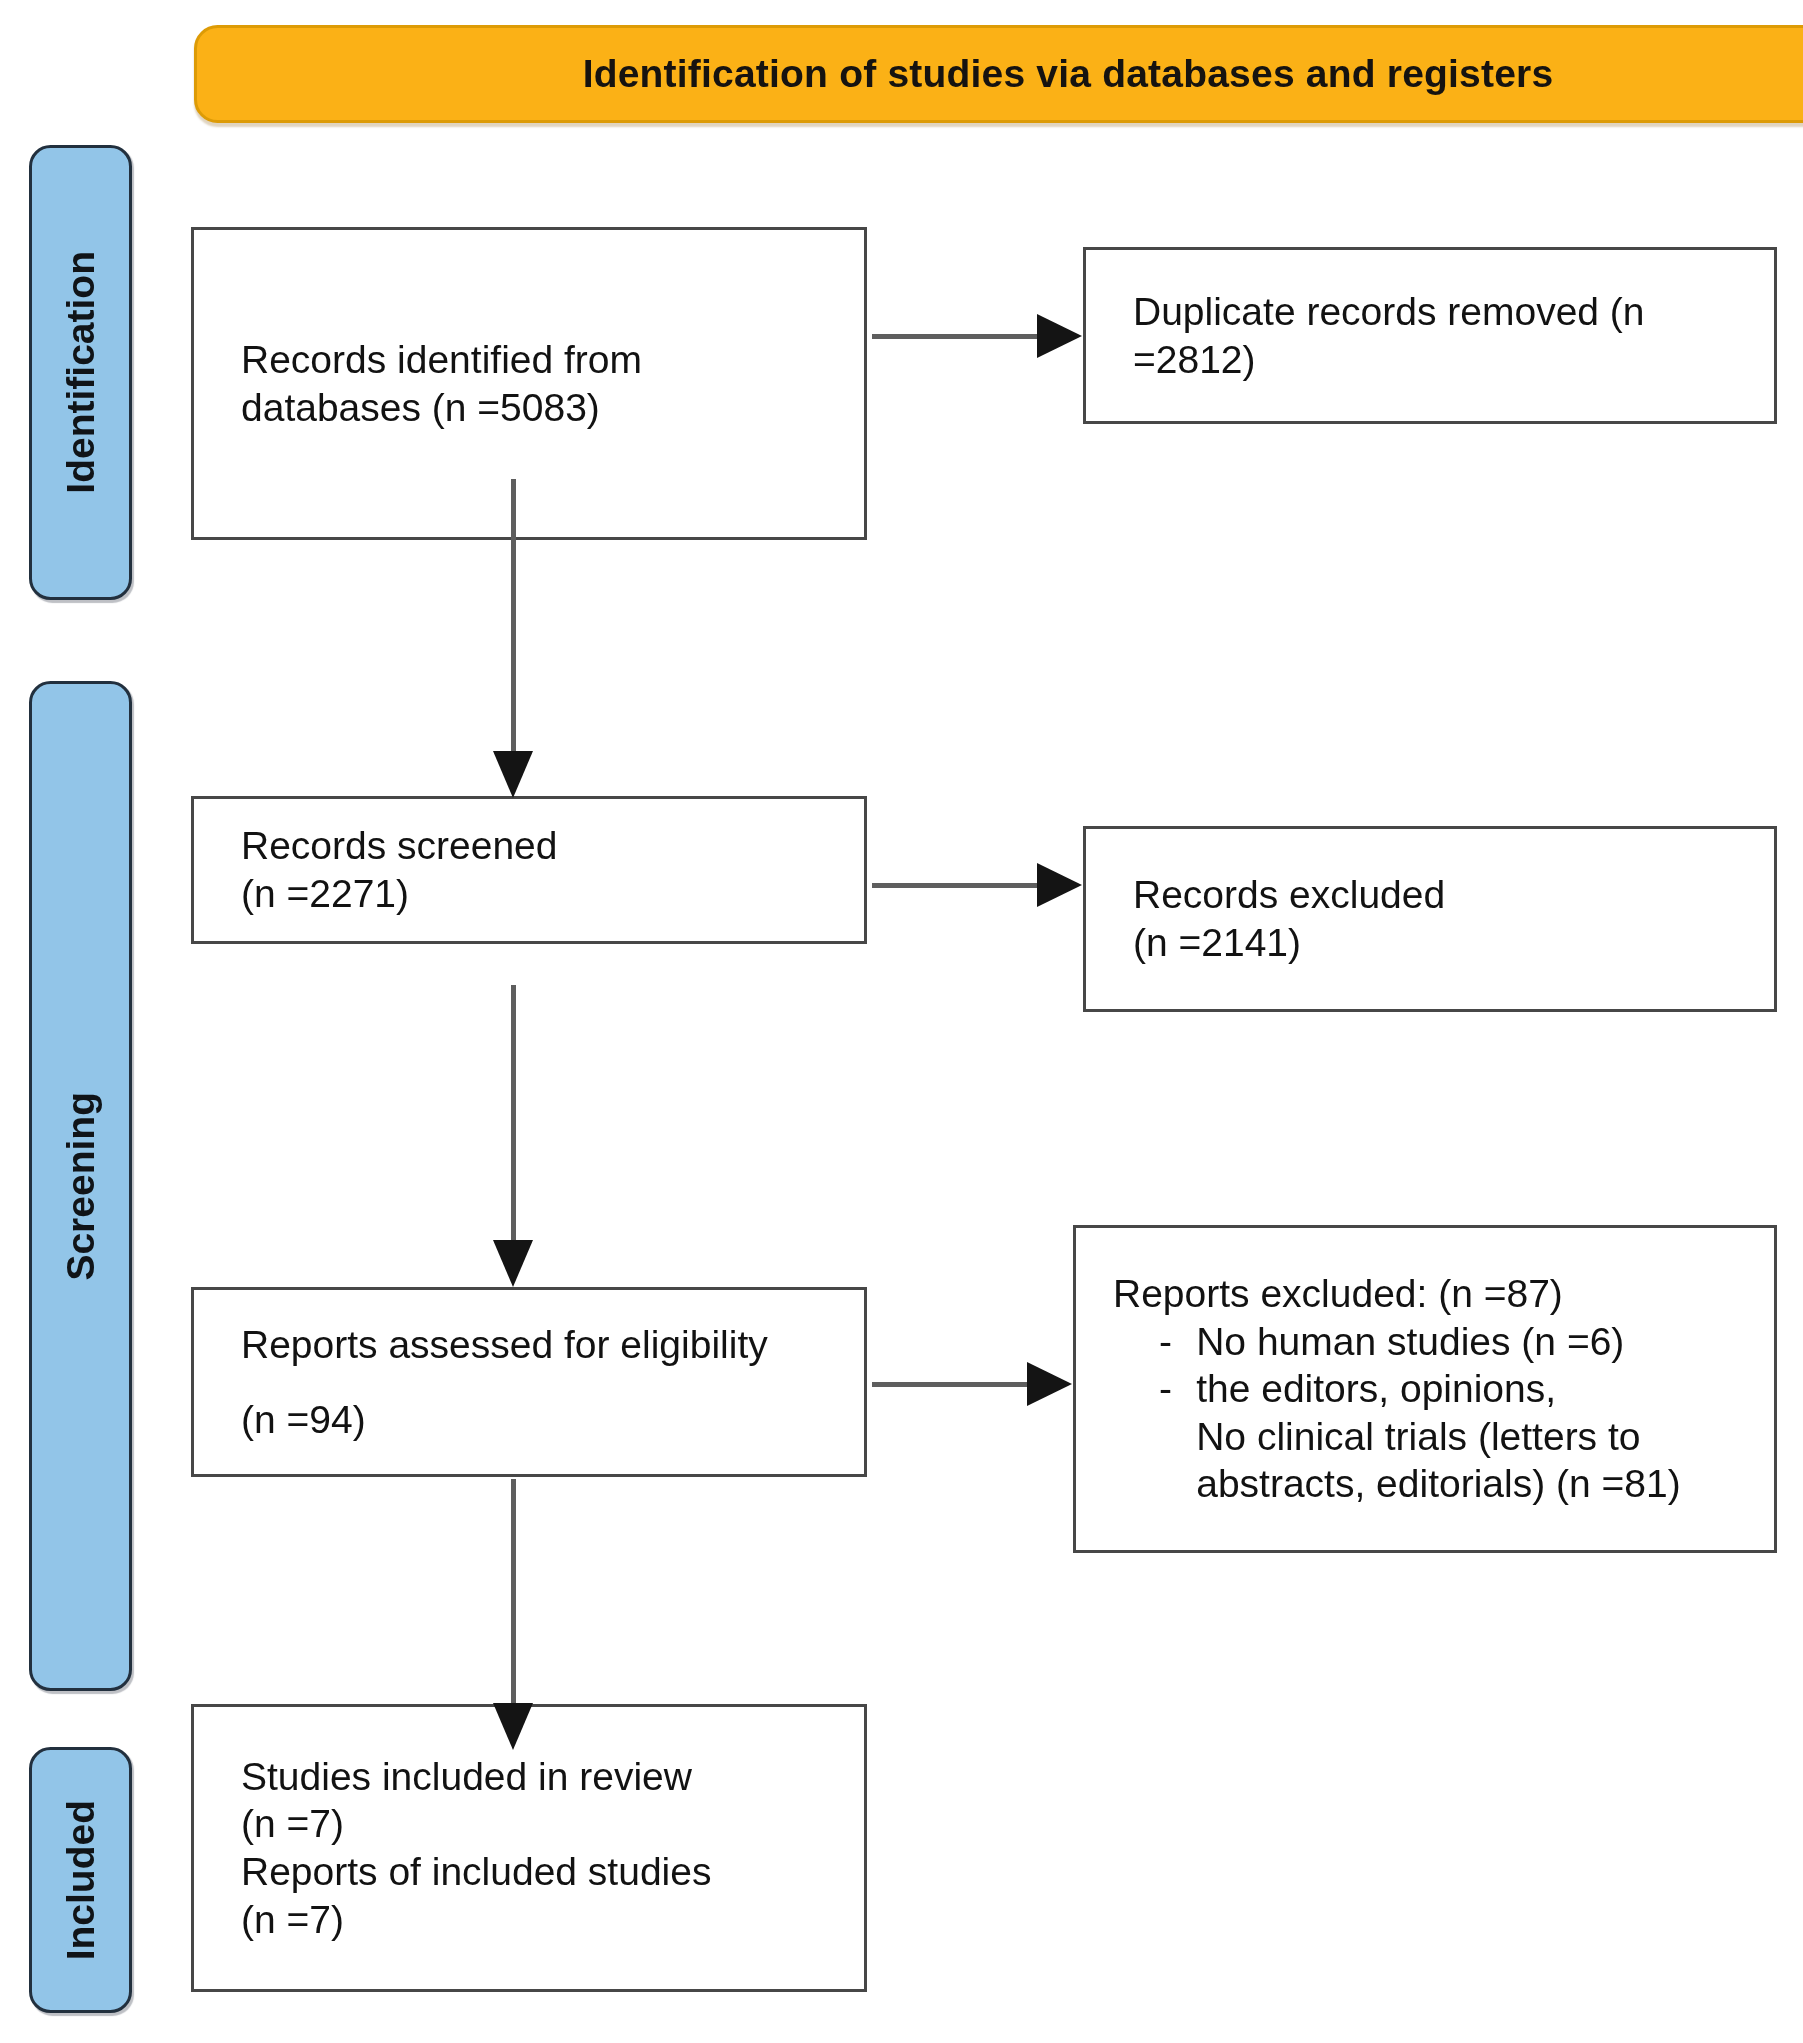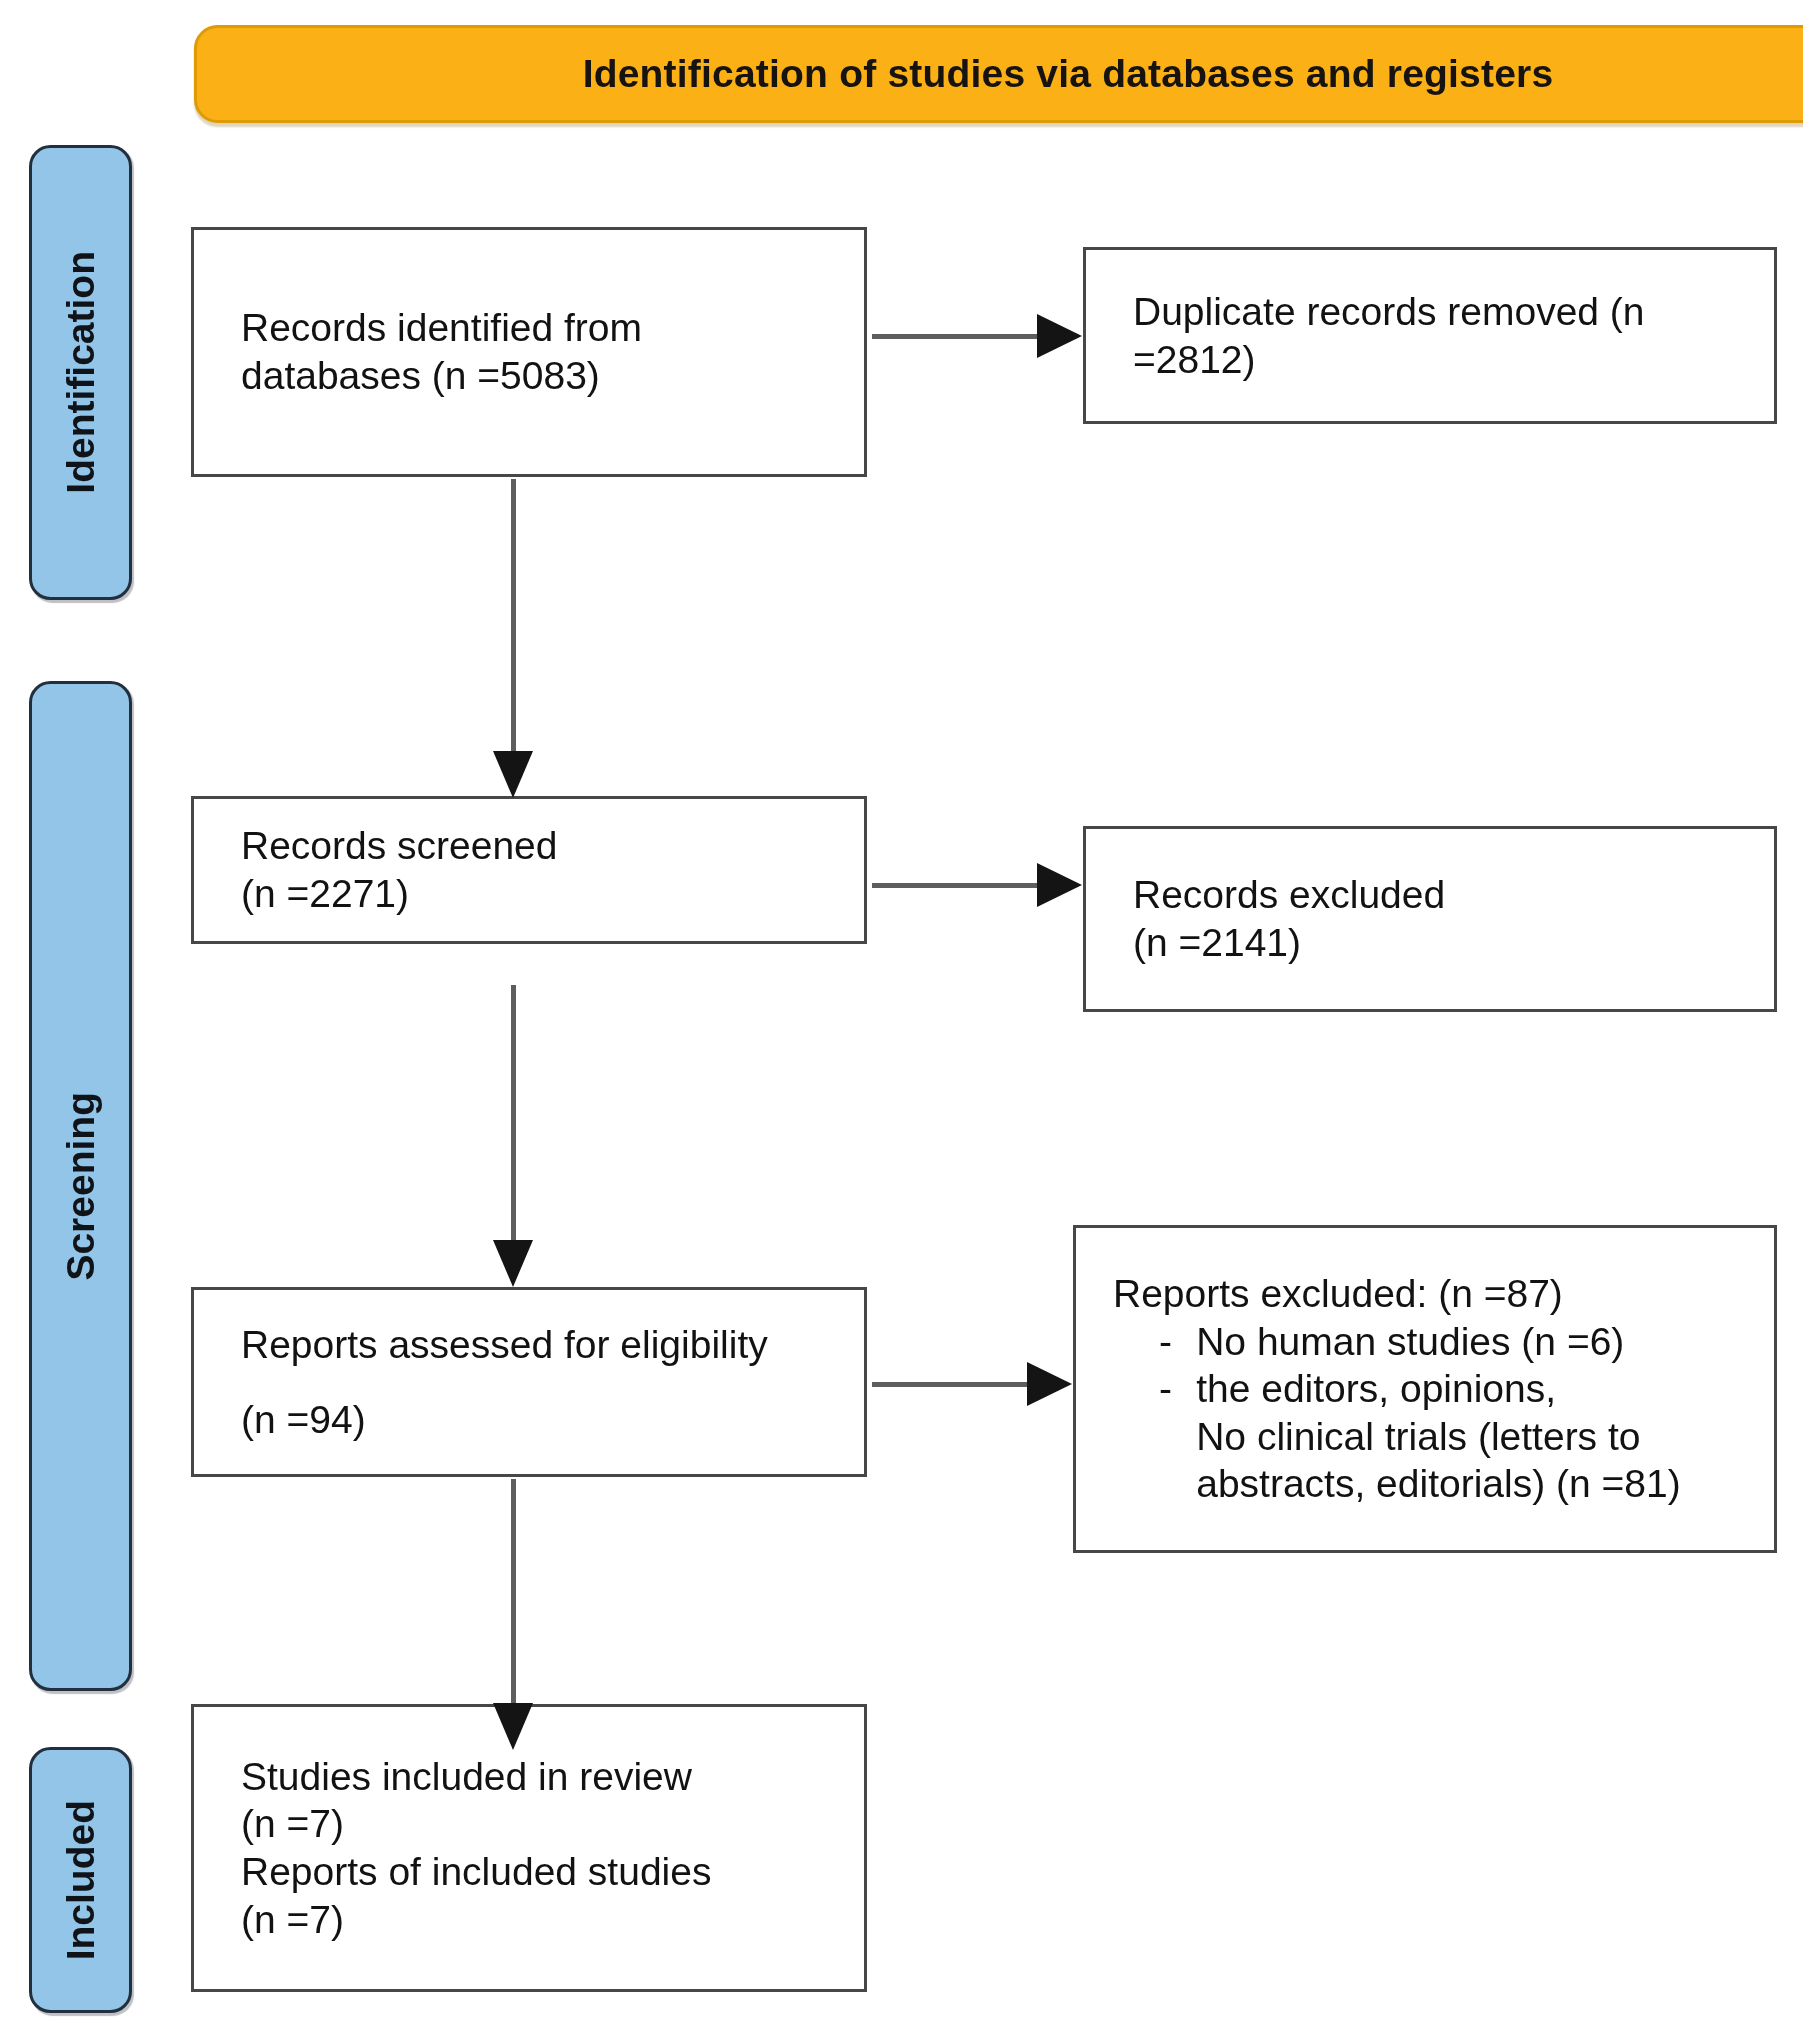--- a/index.html
+++ b/index.html
@@ -47,21 +47,21 @@
   
   .box{
     position:absolute;
     background:var(--box-bg);
     border:3.9px solid var(--box-border);
     display:flex; flex-direction:column; justify-content:center;
     font-size:39px; line-height:1.22; color:var(--text);
   }
   .col1{left:191px; width:676px; padding-left:47px; padding-right:19.6px;}
   .colR{left:1083px; width:694px; padding-left:47px; padding-right:19.6px;}
-  .box-a{top:227px; height:250px;}
+  .box-a{top:227px; height:313px;}
   .box-b{top:247px; height:177px;}
   .box-c{top:796px; height:148px;}
   .box-d{top:797px; height:186px;margin-top:29px;}
   .box-e{top:1287px; height:190px;gap:27px;}
   .box-f{left:1073px; width:704px; top:1225px; height:328px; padding-left:37px; padding-right:21px;}
   .box-g{top:1704px; height:288px;}
   .line{display:block;}
 
   
   .bullet-item{display:flex; margin-left:46px;}

